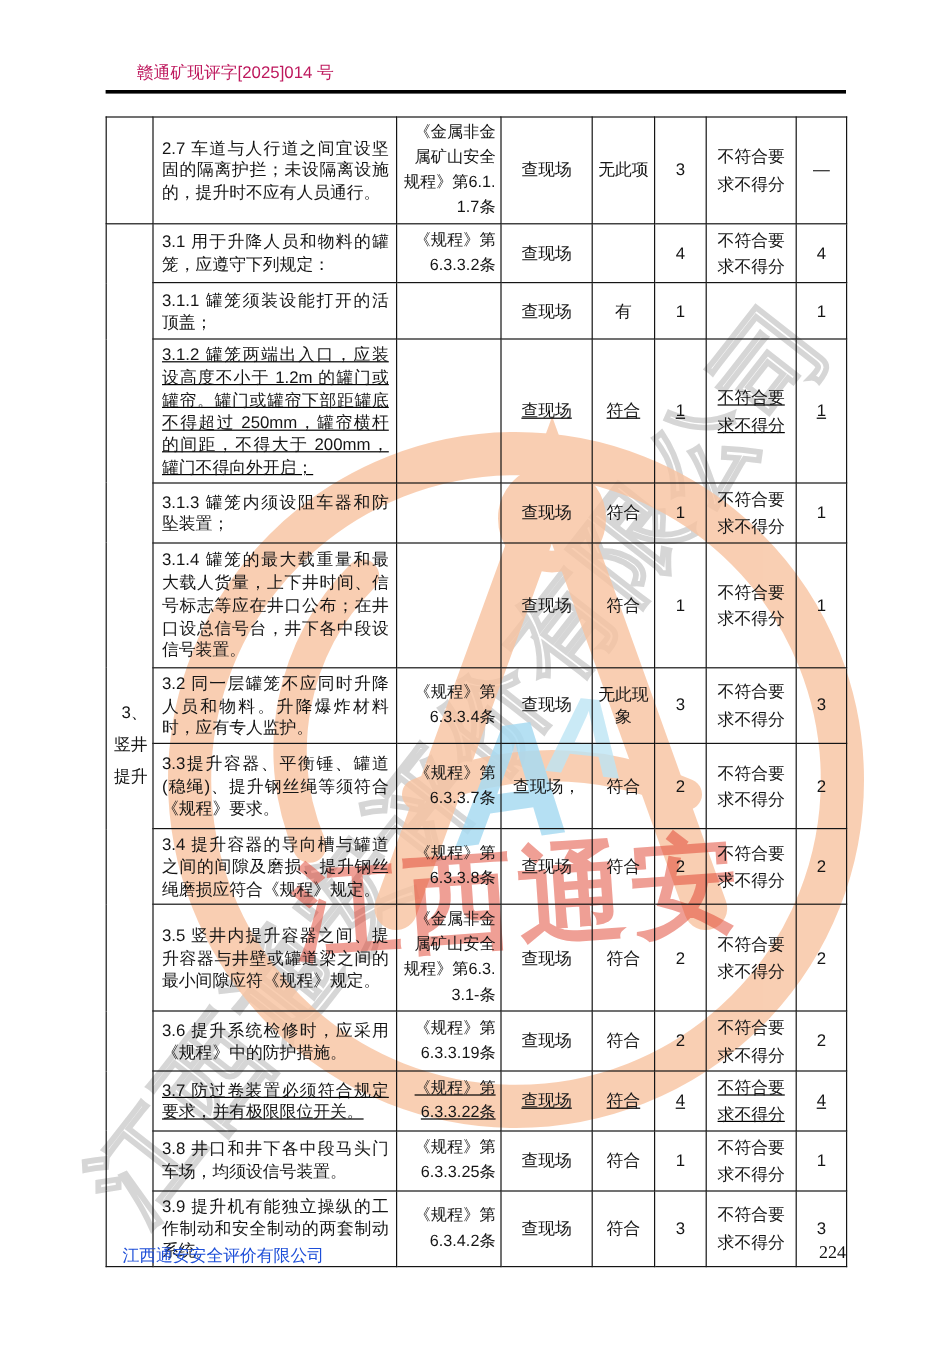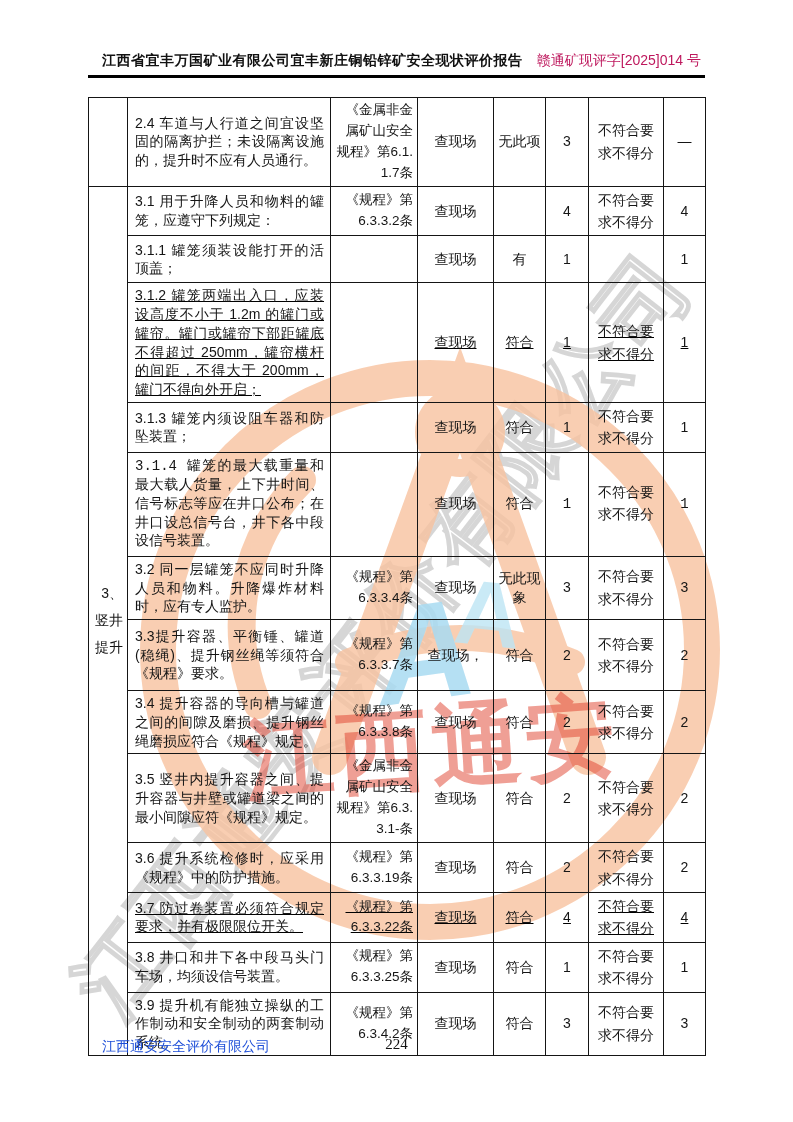--- a/index.html
+++ b/index.html
@@ -58,21 +58,21 @@
     word-break: break-all;
   }
   td.c-crit {
     font-size: 14px; text-align: center; line-height: 1.6;
     padding: 2px 5px; word-break: break-all;
   }
   
   .footer { position: absolute; left: 88px; top: 1036px; width: 617px; height: 24px; z-index: 2; }
   .footer .f-company { position: absolute; left: 14px; top: 2px; font-size: 14px; color: #1d4ed8; }
   .footer .f-page {
-    position: absolute; left: 0; right: 0; top: 0; text-align: center;
+    position: absolute; left: 0; right: 0; top: 0; text-align: right;
     font-size: 15px; color: #111;
     font-family: "Liberation Serif", "DejaVu Serif", serif;
   }
 </style>
 </head>
 <body>
 
 <div class="page">
 
   <svg class="watermark" width="793" height="1122" viewBox="0 0 793 1122" aria-hidden="true">
@@ -87,39 +87,38 @@
       <path d="M302 480 A205 205 0 0 0 258 705" stroke-width="28"></path>
     </g>
 
     <text x="382" y="706" font-size="138" font-weight="bold" font-style="italic" fill="#a9dbf2" opacity="0.85" transform="rotate(-8 382 706)">A</text>
     <text x="452" y="642" font-size="92" font-weight="bold" fill="#bde5f5" opacity="0.8" transform="rotate(6 452 642)">A</text>
 
     <text x="246" y="792" font-size="90" font-weight="bold" letter-spacing="4" fill="#e0412e" opacity="0.5" transform="rotate(-4 246 792)">江西通安</text>
   </svg>
 
   <div class="header">
-    <span class="h-left">江西省宜丰万国矿业有限公司宜丰新庄铜铅锌矿安全现状评价报告</span>
     <span class="h-right">赣通矿现评字[2025]014 号</span>
   </div>
 
   <table class="eval">
     <colgroup>
       <col style="width:39px">
         <col style="width:203px">
         <col style="width:87px">
       <col style="width:76px">
         <col style="width:52px">
         <col style="width:43px">
       <col style="width:75px">
         <col style="width:42px">
     </colgroup>
     <tbody id="eval-body">
         <tr style="height: 83px;">
           <td class="c-sec"></td>
-          <td class="c-item">2.4 车道与人行道之间宜设坚固的隔离护拦；未设隔离设施的，提升时不应有人员通行。</td>
+          <td class="c-item">2.7 车道与人行道之间宜设坚固的隔离护拦；未设隔离设施的，提升时不应有人员通行。</td>
           <td class="c-basis">《金属非金属矿山安全规程》第6.1.1.7条</td>
           <td class="c-mid">查现场</td>
           <td class="c-mid">无此项</td>
           <td class="c-mid">3</td>
           <td class="c-crit">不符合要求不得分</td>
           <td class="c-mid">—</td>
         </tr>
         <tr style="height: 48px;">
           <td class="c-sec" rowspan="13">3、竖井提升</td>
           <td class="c-item">3.1 用于升降人员和物料的罐笼，应遵守下列规定：</td>
@@ -150,21 +149,21 @@
         </tr>
         <tr style="height: 40px;">
           <td class="c-item">3.1.3 罐笼内须设阻车器和防坠装置；</td>
           <td class="c-basis"></td>
           <td class="c-mid">查现场</td>
           <td class="c-mid">符合</td>
           <td class="c-mid">1</td>
           <td class="c-crit">不符合要求不得分</td>
           <td class="c-mid">1</td>
         </tr>
-        <tr style="height: 104px; font-family: Liberation Mono, monospace;">
+        <tr style="height: 104px;">
           <td class="c-item">3.1.4 罐笼的最大载重量和最大载人货量，上下井时间、信号标志等应在井口公布；在井口设总信号台，井下各中段设信号装置。</td>
           <td class="c-basis"></td>
           <td class="c-mid">查现场</td>
           <td class="c-mid">符合</td>
           <td class="c-mid">1</td>
           <td class="c-crit">不符合要求不得分</td>
           <td class="c-mid">1</td>
         </tr>
         <tr style="height: 62px; border-radius: 25px;">
           <td class="c-item">3.2 同一层罐笼不应同时升降人员和物料。升降爆炸材料时，应有专人监护。</td>

